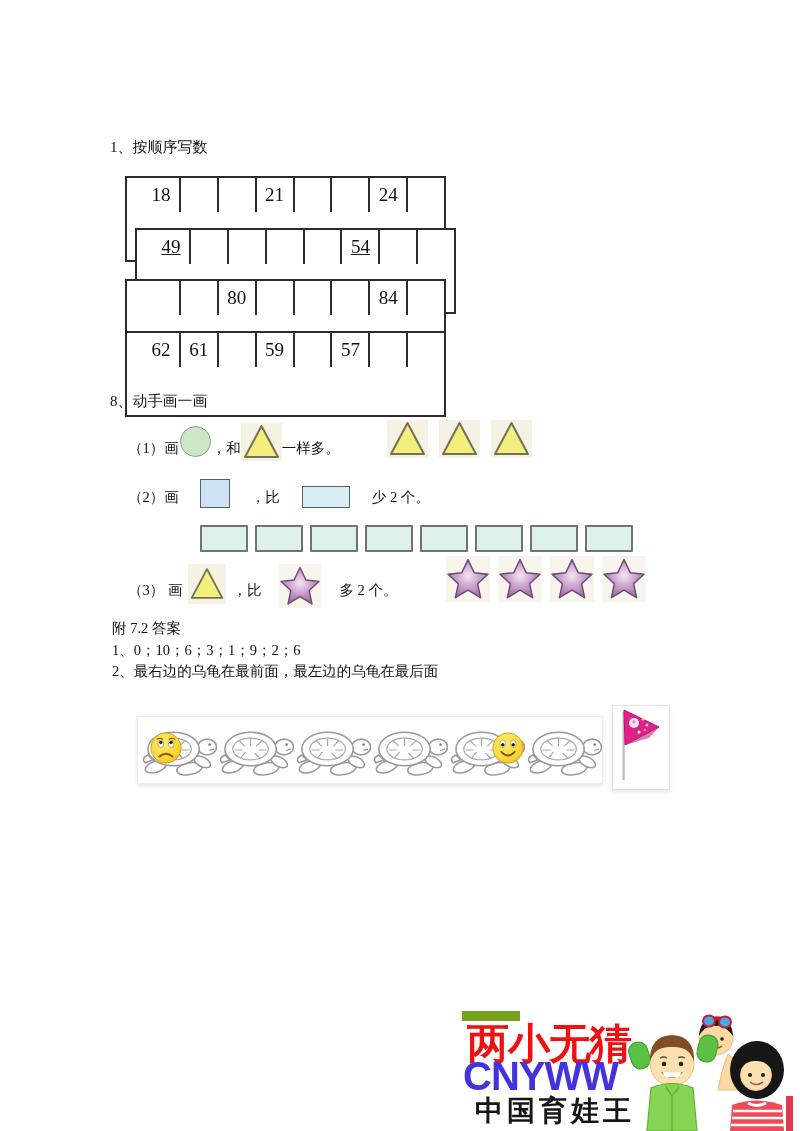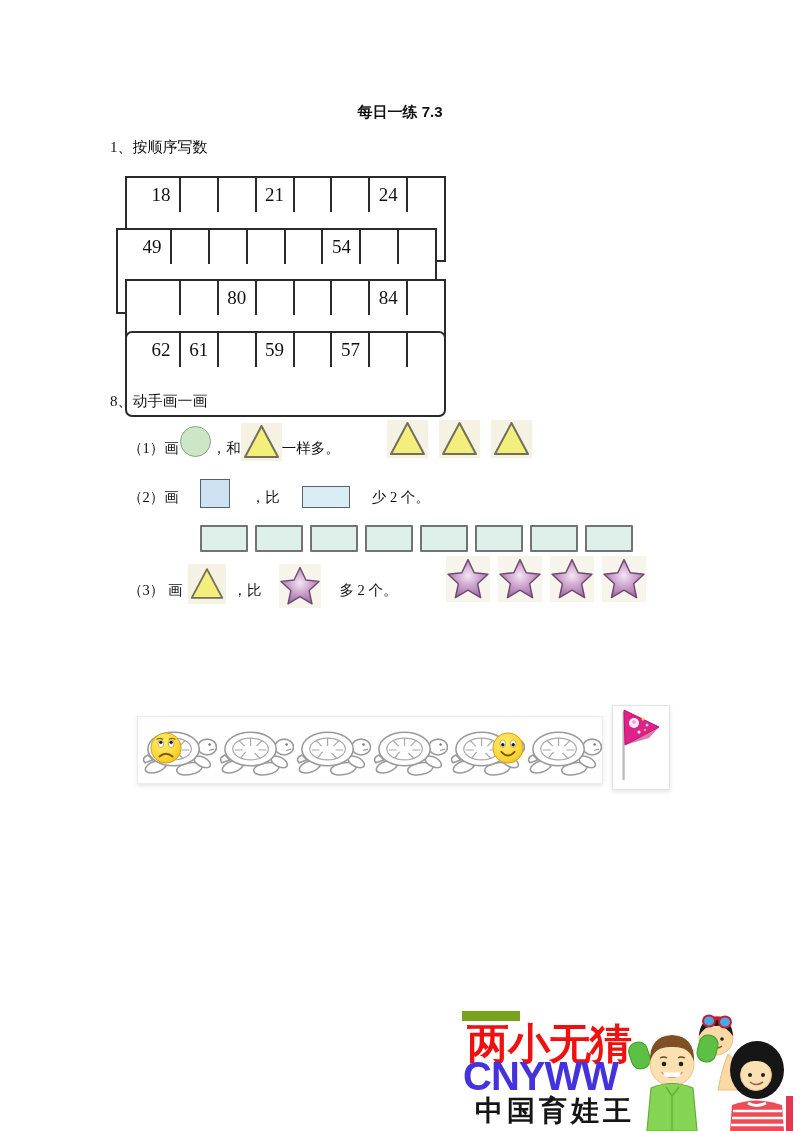--- a/index.html
+++ b/index.html
@@ -73,55 +73,54 @@
   <svg width="0" height="0" style="position:absolute">
     <defs>
       <radialGradient id="starGrad" cx="50%" cy="42%" r="62%">
         <stop offset="0%" stop-color="#f3e6f3"></stop>
         <stop offset="45%" stop-color="#cfa6cf"></stop>
         <stop offset="100%" stop-color="#99679c"></stop>
       </radialGradient>
     </defs>
   </svg>
 
-  <div class="abs doc-title">每日一练 7.3</div>
 
   <div class="abs sec-label" style="left:110px;top:138px;">1、按顺序写数</div>
 
   <div class="abs num-table" style="left:125px;top:176px;">
       <div class="cell">18</div>
       <div class="cell"></div>
       <div class="cell"></div>
       <div class="cell">21</div>
       <div class="cell"></div>
       <div class="cell"></div>
       <div class="cell">24</div>
       <div class="cell"></div>
     </div>
-  <div class="abs num-table" style="left:116px;top:228px;">
+  <div class="abs num-table" style="left:135px;top:228px;text-decoration:underline;">
       <div class="cell">49</div>
       <div class="cell"></div>
       <div class="cell"></div>
       <div class="cell"></div>
       <div class="cell"></div>
       <div class="cell">54</div>
       <div class="cell"></div>
       <div class="cell">56</div>
     </div>
   <div class="abs num-table" style="left:125px;top:279px;">
       <div class="cell"></div>
       <div class="cell"></div>
       <div class="cell">80</div>
       <div class="cell"></div>
       <div class="cell"></div>
       <div class="cell"></div>
       <div class="cell">84</div>
       <div class="cell"></div>
     </div>
-  <div class="abs num-table" style="left:125px;top:331px;border-radius:7px;">
+  <div class="abs num-table" style="left:125px;top:331px;">
       <div class="cell">62</div>
       <div class="cell">61</div>
       <div class="cell"></div>
       <div class="cell">59</div>
       <div class="cell"></div>
       <div class="cell">57</div>
       <div class="cell"></div>
       <div class="cell"></div>
     </div>
 
@@ -208,20 +207,25 @@
         <polygon points="20,1.5 25.9,14 39,15.4 29.2,24.6 32,37.8 20,30.6 8,37.8 10.8,24.6 1,15.4 14.1,14" fill="url(#starGrad)" stroke="#6e4a73" stroke-width="1.4" stroke-linejoin="round"></polygon>
       </svg>
     </span>
       <span class="patch star-patch">
       <svg width="42" height="42" viewBox="0 0 40 40">
         <polygon points="20,1.5 25.9,14 39,15.4 29.2,24.6 32,37.8 20,30.6 8,37.8 10.8,24.6 1,15.4 14.1,14" fill="url(#starGrad)" stroke="#6e4a73" stroke-width="1.4" stroke-linejoin="round"></polygon>
       </svg>
     </span>
     </div>
 
+  <div class="abs answers">
+    <div>附 7.2 答案</div>
+    <div>1、0；10；6；3；1；9；2；6</div>
+    <div>2、最右边的乌龟在最前面，最左边的乌龟在最后面</div>
+  </div>
 
   <div class="abs turtle-strip">
     <div class="turtle-row">
       <svg width="77" height="56" viewBox="0 0 78 56">
         <g fill="#ffffff" stroke="#9a9a9a" stroke-width="1.6">
           <path d="M8 33 Q1 36 5 41 L13 38 Z"></path>
           <ellipse cx="16" cy="45" rx="11" ry="5.5" transform="rotate(-18 16 45)"></ellipse>
           <ellipse cx="50" cy="47" rx="13" ry="6" transform="rotate(-10 50 47)"></ellipse>
           <ellipse cx="63" cy="40" rx="9" ry="4.8" transform="rotate(28 63 40)"></ellipse>
           <ellipse cx="68" cy="25" rx="9.5" ry="8"></ellipse>

